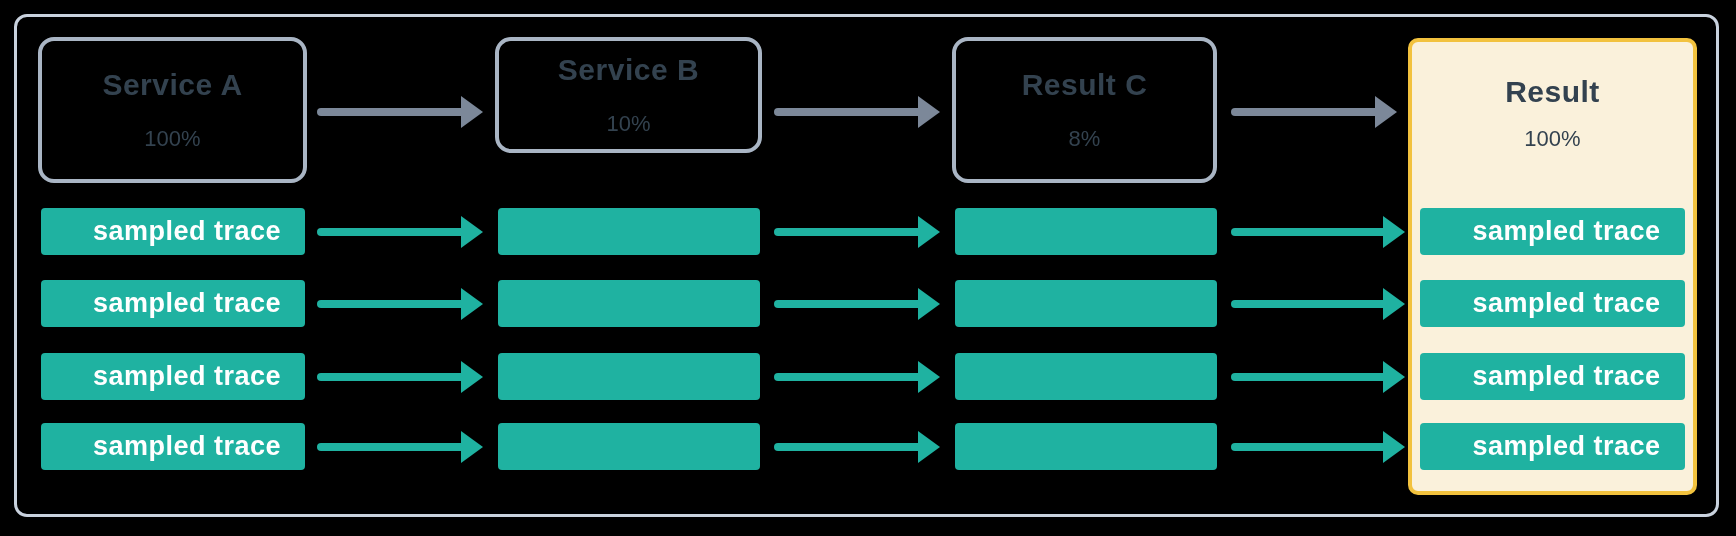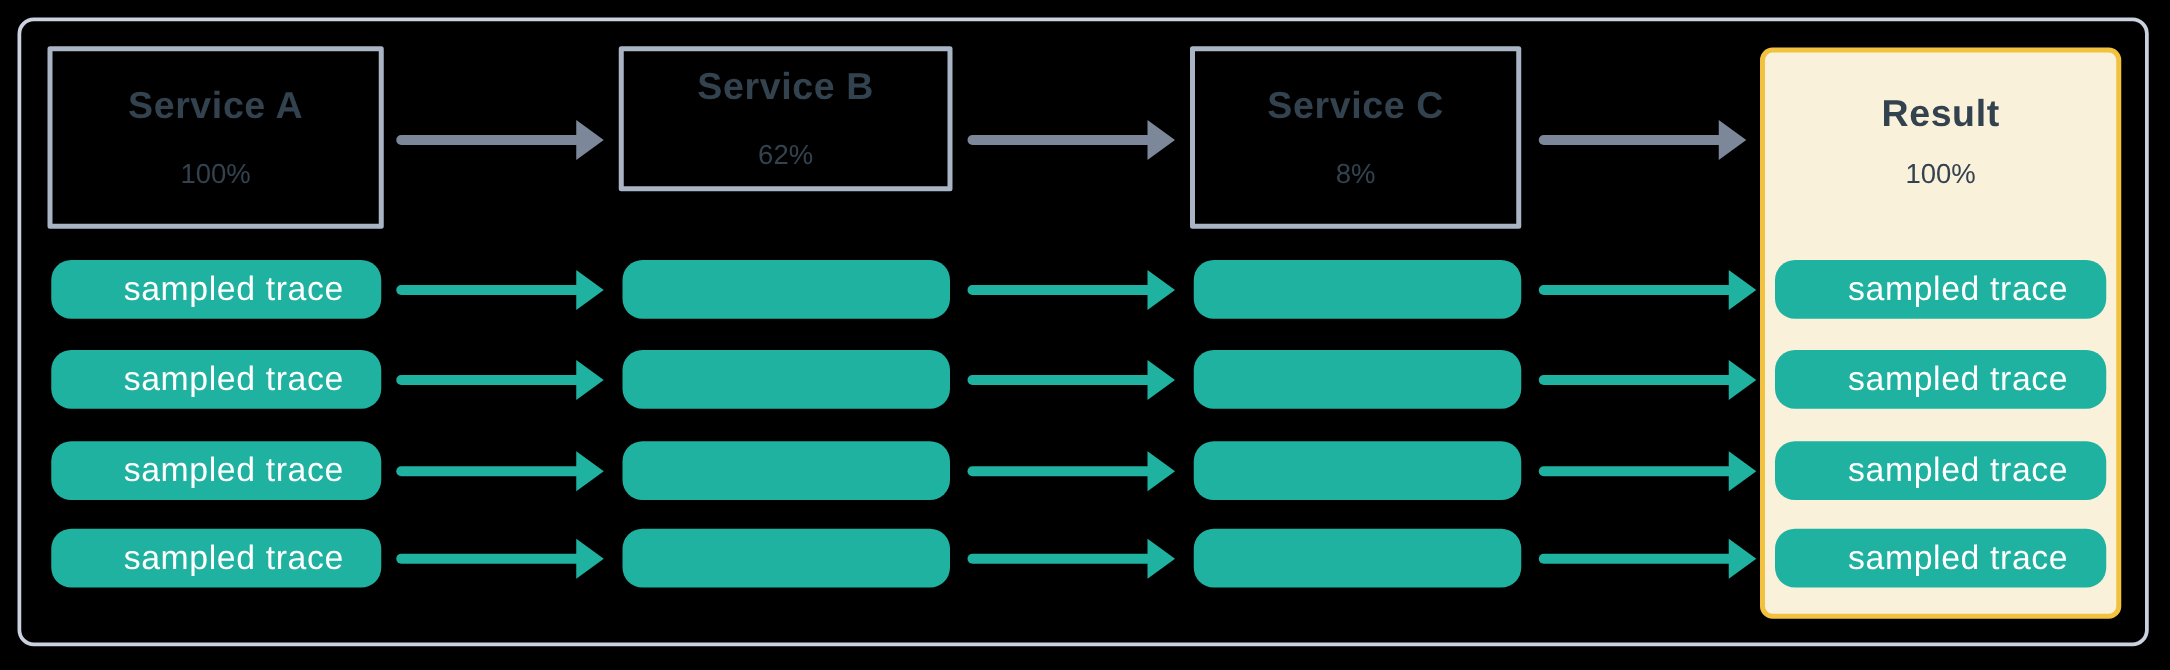--- a/index.html
+++ b/index.html
@@ -27,21 +27,21 @@
   .frame {
     position:absolute;
     left:14px; top:14px; width:1705px; height:503px;
     border:3px solid var(--frame-border, #C9D2DE);
     border-radius:13px;
   }
 
   .node {
     position:absolute;
     border:4px solid var(--node-border, #A9B5C4);
-    border-radius:2px;
+    border-radius:16px;
     display:flex; flex-direction:column;
     align-items:center; justify-content:center;
     gap:24px;
   }
   .node-title {
     font-size:30px; font-weight:700;
     color:var(--node-text, #33424F);
     letter-spacing:0.5px;
   }
   .node-rate {
@@ -61,24 +61,24 @@
     left:0; top:0; width:100%; height:142px;
     display:flex; flex-direction:column;
     align-items:center; justify-content:center;
     gap:17px;
   }
 
   .bar {
     position:absolute;
     height:47px;
     background:var(--teal, #1FB2A1);
-    border-radius:16px;
+    border-radius:4px;
     display:flex; align-items:center; justify-content:center;
     color:var(--bar-text, #FFFFFF);
-    font-size:27px; font-weight:400;
+    font-size:27px; font-weight:700;
     letter-spacing:0.5px;
     z-index:2;
     padding-left:28px;
   }
 
   .arrow {
     position:absolute;
     height:32px;
     z-index:1;
   }
@@ -109,25 +109,25 @@
 
   <div class="frame"></div>
 
   <div class="node" style="left:38px; top:37px; width:269px; height:146px;">
     <div class="node-title">Service A</div>
     <div class="node-rate">100%</div>
   </div>
 
   <div class="node" style="left:495px; top:37px; width:267px; height:116px;">
     <div class="node-title">Service B</div>
-    <div class="node-rate">62%</div>
+    <div class="node-rate">10%</div>
   </div>
 
   <div class="node" style="left:952px; top:37px; width:265px; height:146px;">
-    <div class="node-title">Service C</div>
+    <div class="node-title">Result C</div>
     <div class="node-rate">8%</div>
   </div>
 
   <div class="result-box">
     <div class="result-head">
       <div class="node-title">Result</div>
       <div class="node-rate">100%</div>
     </div>
   </div>
 

